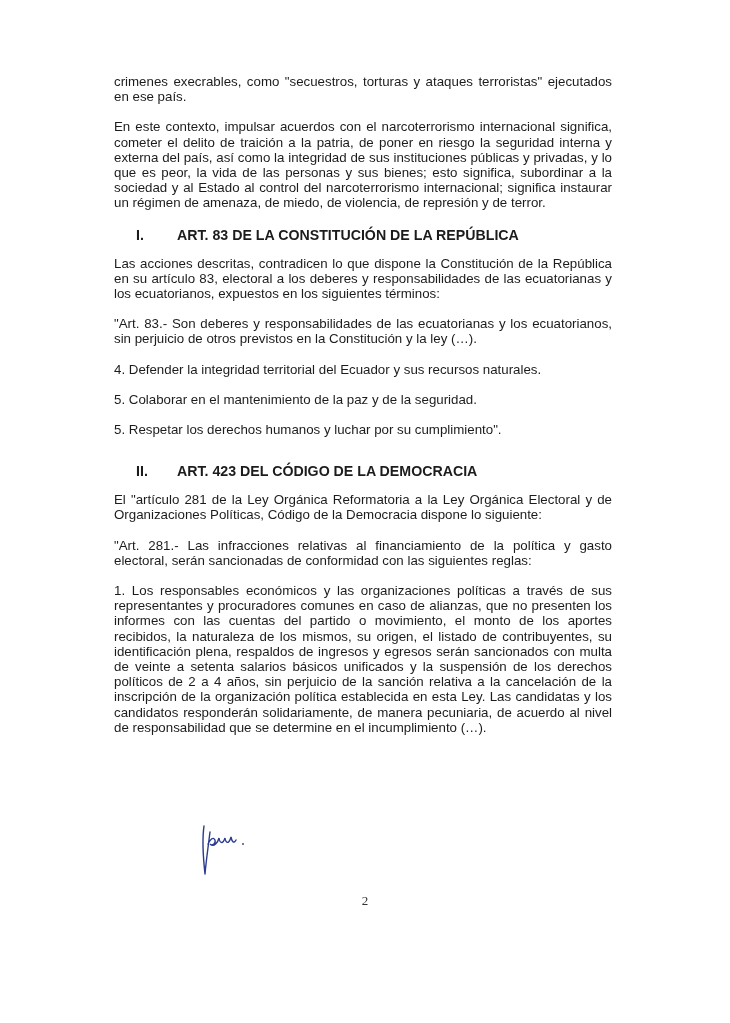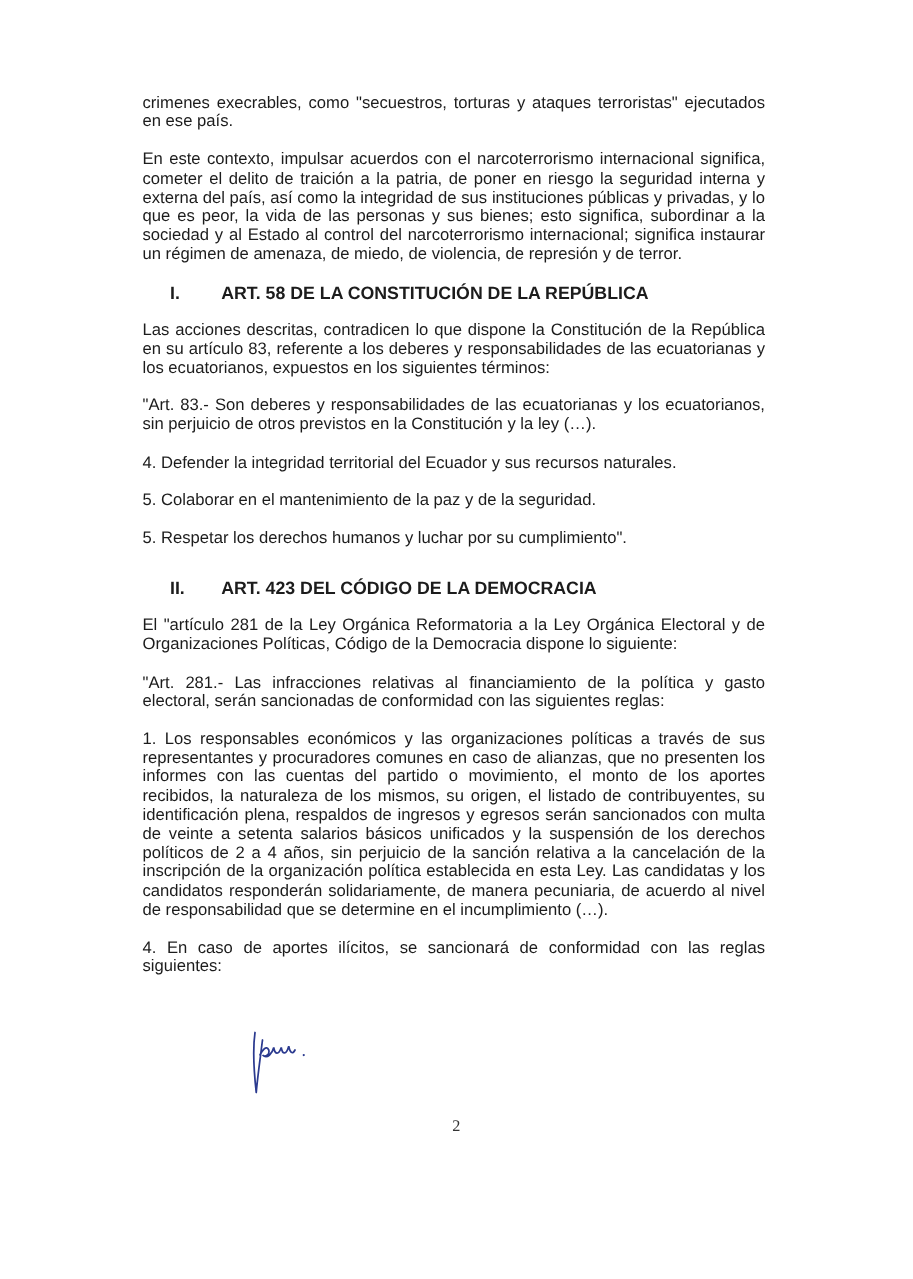--- a/index.html
+++ b/index.html
@@ -23,36 +23,35 @@
 </style>
 </head>
 <body>
 
 <div class="page">
   <p>crimenes execrables, como "secuestros, torturas y ataques terroristas" ejecutados en ese país.</p>
   <p>En este contexto, impulsar acuerdos con el narcoterrorismo internacional significa, cometer el delito de traición a la patria, de poner en riesgo la seguridad interna y externa del país, así como la integridad de sus instituciones públicas y privadas, y lo que es peor, la vida de las personas y sus bienes; esto significa, subordinar a la sociedad y al Estado al control del narcoterrorismo internacional; significa instaurar un régimen de amenaza, de miedo, de violencia, de represión y de terror.</p>
 
   <div class="h">
     <span class="num">I.</span>
-    <span>ART. 58 DE LA CONSTITUCIÓN DE LA REPÚBLICA</span>
+    <span>ART. 83 DE LA CONSTITUCIÓN DE LA REPÚBLICA</span>
   </div>
-  <p>Las acciones descritas, contradicen lo que dispone la Constitución de la República en su artículo 83, referente a los deberes y responsabilidades de las ecuatorianas y los ecuatorianos, expuestos en los siguientes términos:</p>
+  <p>Las acciones descritas, contradicen lo que dispone la Constitución de la República en su artículo 83, electoral a los deberes y responsabilidades de las ecuatorianas y los ecuatorianos, expuestos en los siguientes términos:</p>
   <p>"Art. 83.- Son deberes y responsabilidades de las ecuatorianas y los ecuatorianos, sin perjuicio de otros previstos en la Constitución y la ley (…).</p>
   <p>4. Defender la integridad territorial del Ecuador y sus recursos naturales.</p>
   <p>5. Colaborar en el mantenimiento de la paz y de la seguridad.</p>
   <p style="margin-bottom:25px">5. Respetar los derechos humanos y luchar por su cumplimiento".</p>
 
   <div class="h">
     <span class="num">II.</span>
     <span>ART. 423 DEL CÓDIGO DE LA DEMOCRACIA</span>
   </div>
   <p>El "artículo 281 de la Ley Orgánica Reformatoria a la Ley Orgánica Electoral y de Organizaciones Políticas, Código de la Democracia dispone lo siguiente:</p>
   <p>"Art. 281.- Las infracciones relativas al financiamiento de la política y gasto electoral, serán sancionadas de conformidad con las siguientes reglas:</p>
   <p>1. Los responsables económicos y las organizaciones políticas a través de sus representantes y procuradores comunes en caso de alianzas, que no presenten los informes con las cuentas del partido o movimiento, el monto de los aportes recibidos, la naturaleza de los mismos, su origen, el listado de contribuyentes, su identificación plena, respaldos de ingresos y egresos serán sancionados con multa de veinte a setenta salarios básicos unificados y la suspensión de los derechos políticos de 2 a 4 años, sin perjuicio de la sanción relativa a la cancelación de la inscripción de la organización política establecida en esta Ley. Las candidatas y los candidatos responderán solidariamente, de manera pecuniaria, de acuerdo al nivel de responsabilidad que se determine en el incumplimiento (…).</p>
-  <p>4. En caso de aportes ilícitos, se sancionará de conformidad con las reglas siguientes:</p>
 </div>
 
 <svg class="sig" viewBox="0 0 60 56">
   <path d="M8 4 C6 18 7 34 9 52 M9 52 C10 40 12 26 14 10 M12 22 C14 18 17 14 19 18 C20 22 16 24 14 22 C18 26 22 20 23 16 C24 22 27 22 29 16 C30 22 33 22 35 15 C36 20 38 22 40 18" fill="none" stroke="#2b3a8f" stroke-width="1.4" stroke-linecap="round"></path>
   <circle cx="47" cy="22" r="0.9" fill="#2b3a8f"></circle>
 </svg>
 
 <div class="pagenum">2</div>
 
 </body></html>

